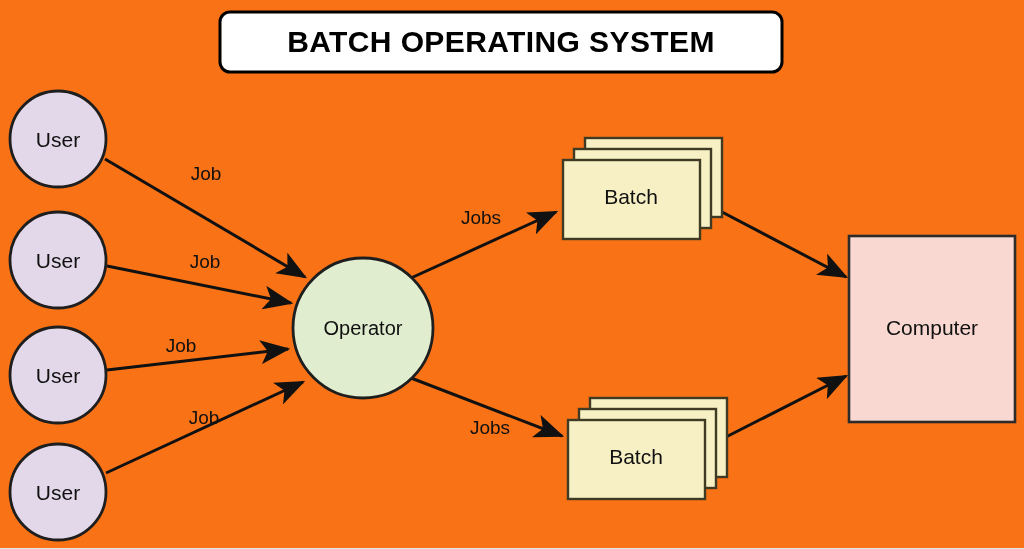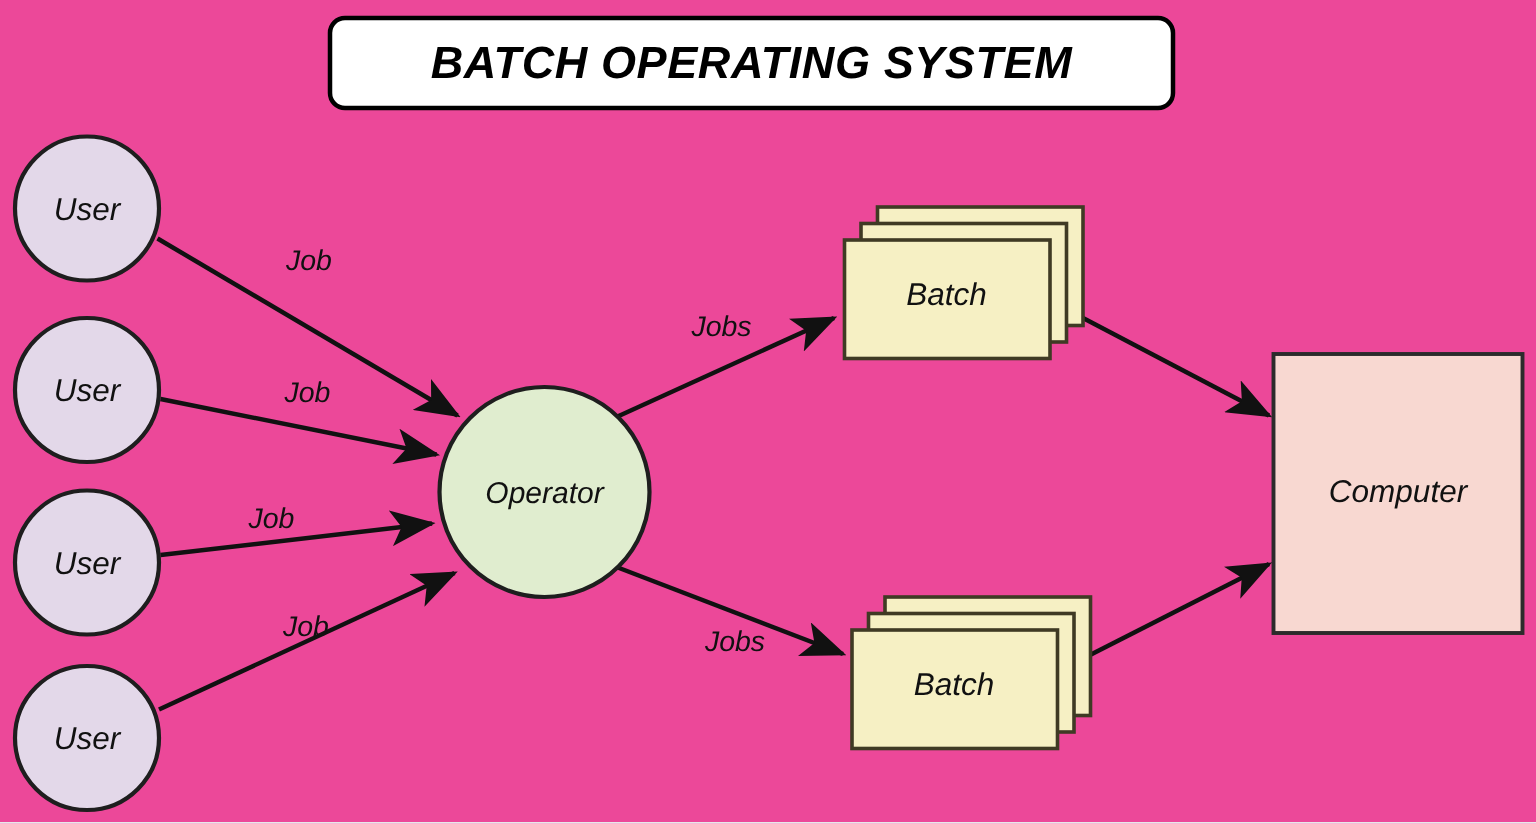--- a/index.html
+++ b/index.html
@@ -8,25 +8,24 @@
     padding: 0;
     background: #ffffff;
   }
   body {
     font-family: "Liberation Sans", sans-serif;
   }
   #canvas {
     position: relative;
     width: 1024px;
     height: 549px;
-    background: #ec4899;
+    background: #f97316;
     overflow: hidden;
     border-bottom: 1px solid #e8e8e8;
     box-sizing: border-box;
-    font-style: italic;
   }
   #diagram-svg {
     position: absolute;
     left: 0;
     top: 0;
     width: 1024px;
     height: 549px;
   }
   .node-text {
     font-family: "Liberation Sans", sans-serif;

